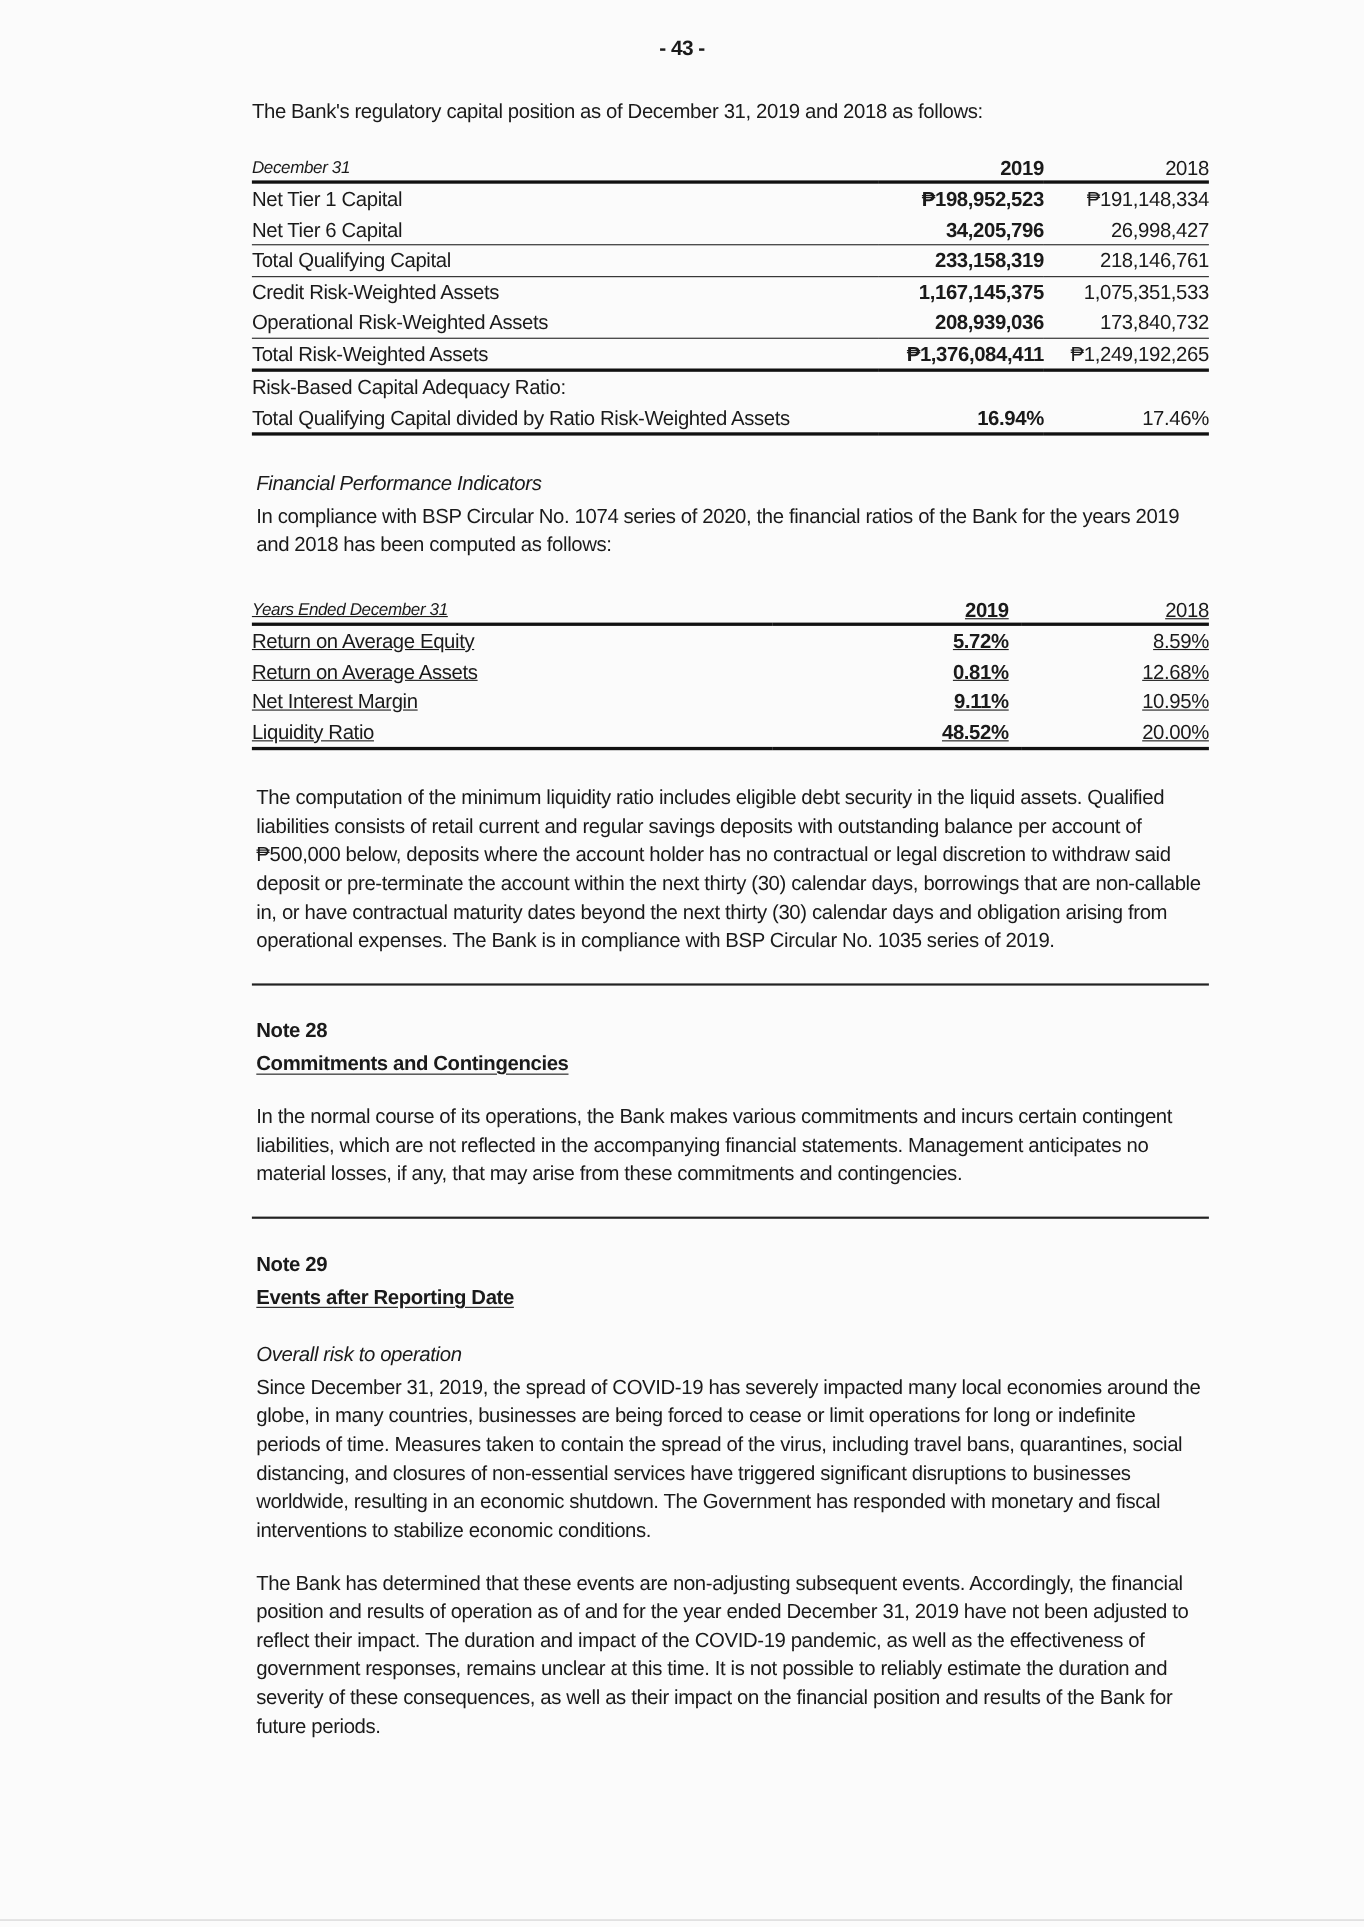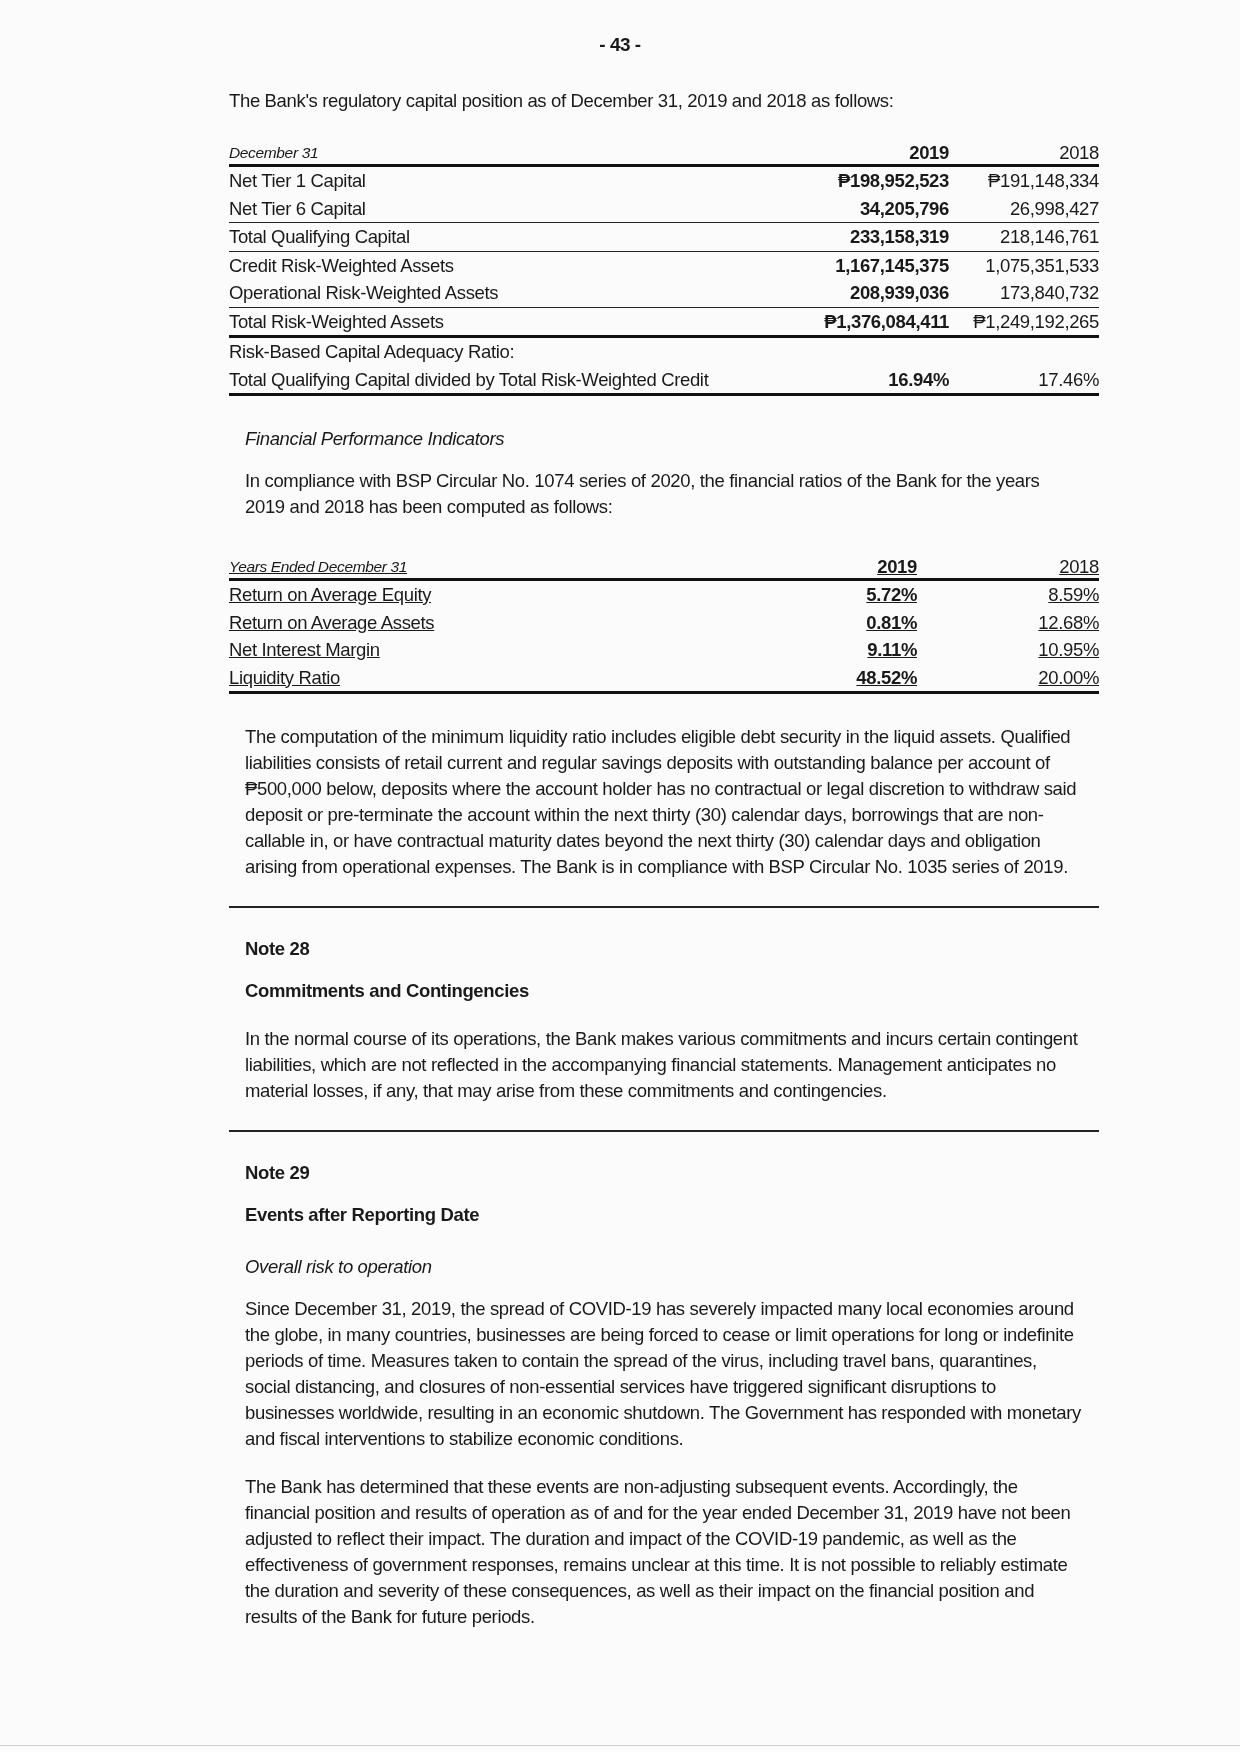--- a/index.html
+++ b/index.html
@@ -29,25 +29,25 @@
   table.fin .hdr td { vertical-align: bottom; line-height: 22px; height: 28px; }
   table.fin .hdr .lbl { font-style: italic; font-size: 15.5px; }
   .c1 { text-align: right; font-weight: bold; width: 150px; }
   .c2 { text-align: right; width: 150px; }
   .ratio .c1 { width: 215px; padding-right: 12px !important; }
   .ratio .c2 { width: 170px; }
   .thick { border-bottom: 3px solid #111; }
   .thin { border-bottom: 1.5px solid #222; }
   .thin-bold { border-bottom: 3px solid #111; }
   .section-title { font-style: italic; margin-top: 30px; }
-  p { margin: 16px; }
+  p { margin: 4px; }
   .para { margin-top: 22px; }
   .rule { border-top: 2px solid #222; width: 870px; margin: 26px 0 0 0; }
   .note-head { margin-top: 28px; font-weight: bold; }
-  .note-title { font-weight: bold; text-underline-offset: 3px; }
+  .note-title { font-weight: bold; text-decoration: underline; text-underline-offset: 3px; }
   .bottom-line {
     position: absolute; left: 0; width: 100%; top: 1745px;
     border-top: 1px solid #cfcfcf;
   }
   .gap-ratio { margin-top: 30px; text-decoration: underline; }
 </style>
 </head>
 <body>
 
 <div class="page-number">- 43 -</div>
@@ -92,21 +92,21 @@
       <td class="thin-bold">Total Risk-Weighted Assets</td>
       <td class="c1 thin-bold">₱1,376,084,411</td>
       <td class="c2 thin-bold">₱1,249,192,265</td>
     </tr>
     <tr>
       <td>Risk-Based Capital Adequacy Ratio:</td>
       <td class="c1"></td>
       <td class="c2"></td>
     </tr>
     <tr>
-      <td class="thick">Total Qualifying Capital divided by Total Risk-Weighted Credit</td>
+      <td class="thick">Total Qualifying Capital divided by Ratio Risk-Weighted Assets</td>
       <td class="c1 thick">16.94%</td>
       <td class="c2 thick">17.46%</td>
     </tr>
   </tbody>
     </table>
 
   <p class="section-title">Financial Performance Indicators</p>
   <p>In compliance with BSP Circular No. 1074 series of 2020, the financial ratios of the Bank for the years 2019 and 2018 has been computed as follows:</p>
 
   <table class="fin ratio gap-ratio">

